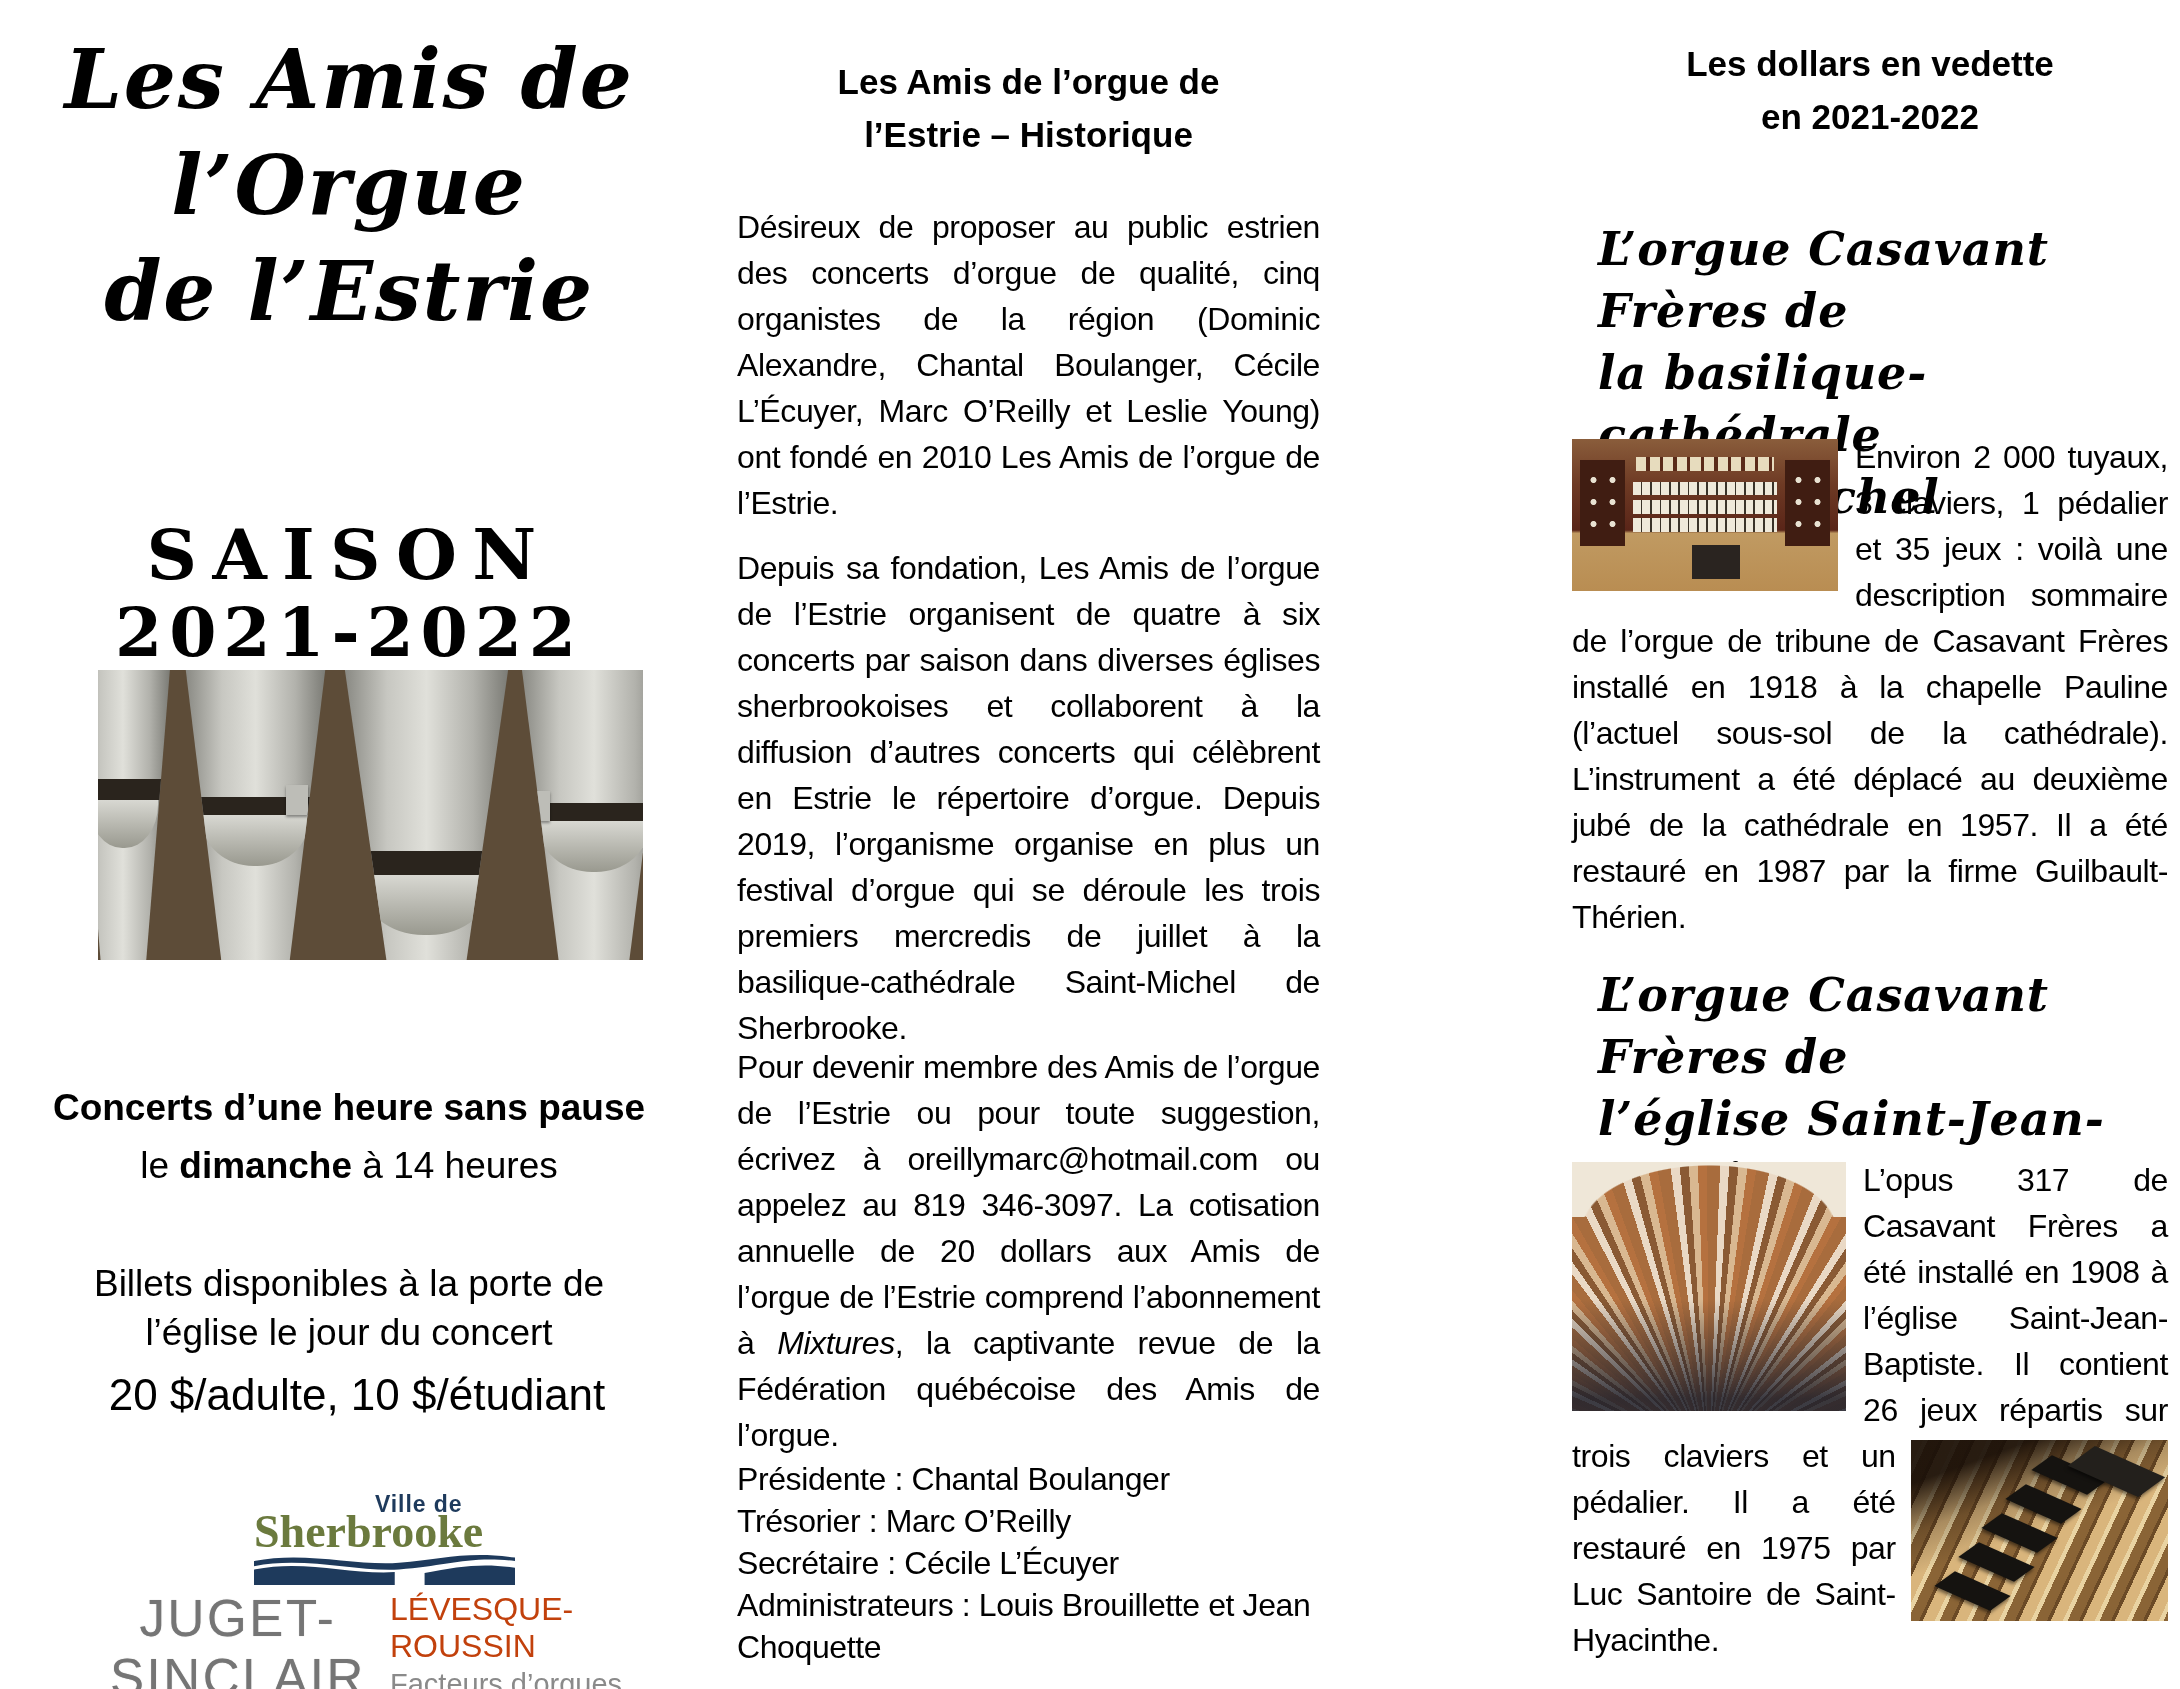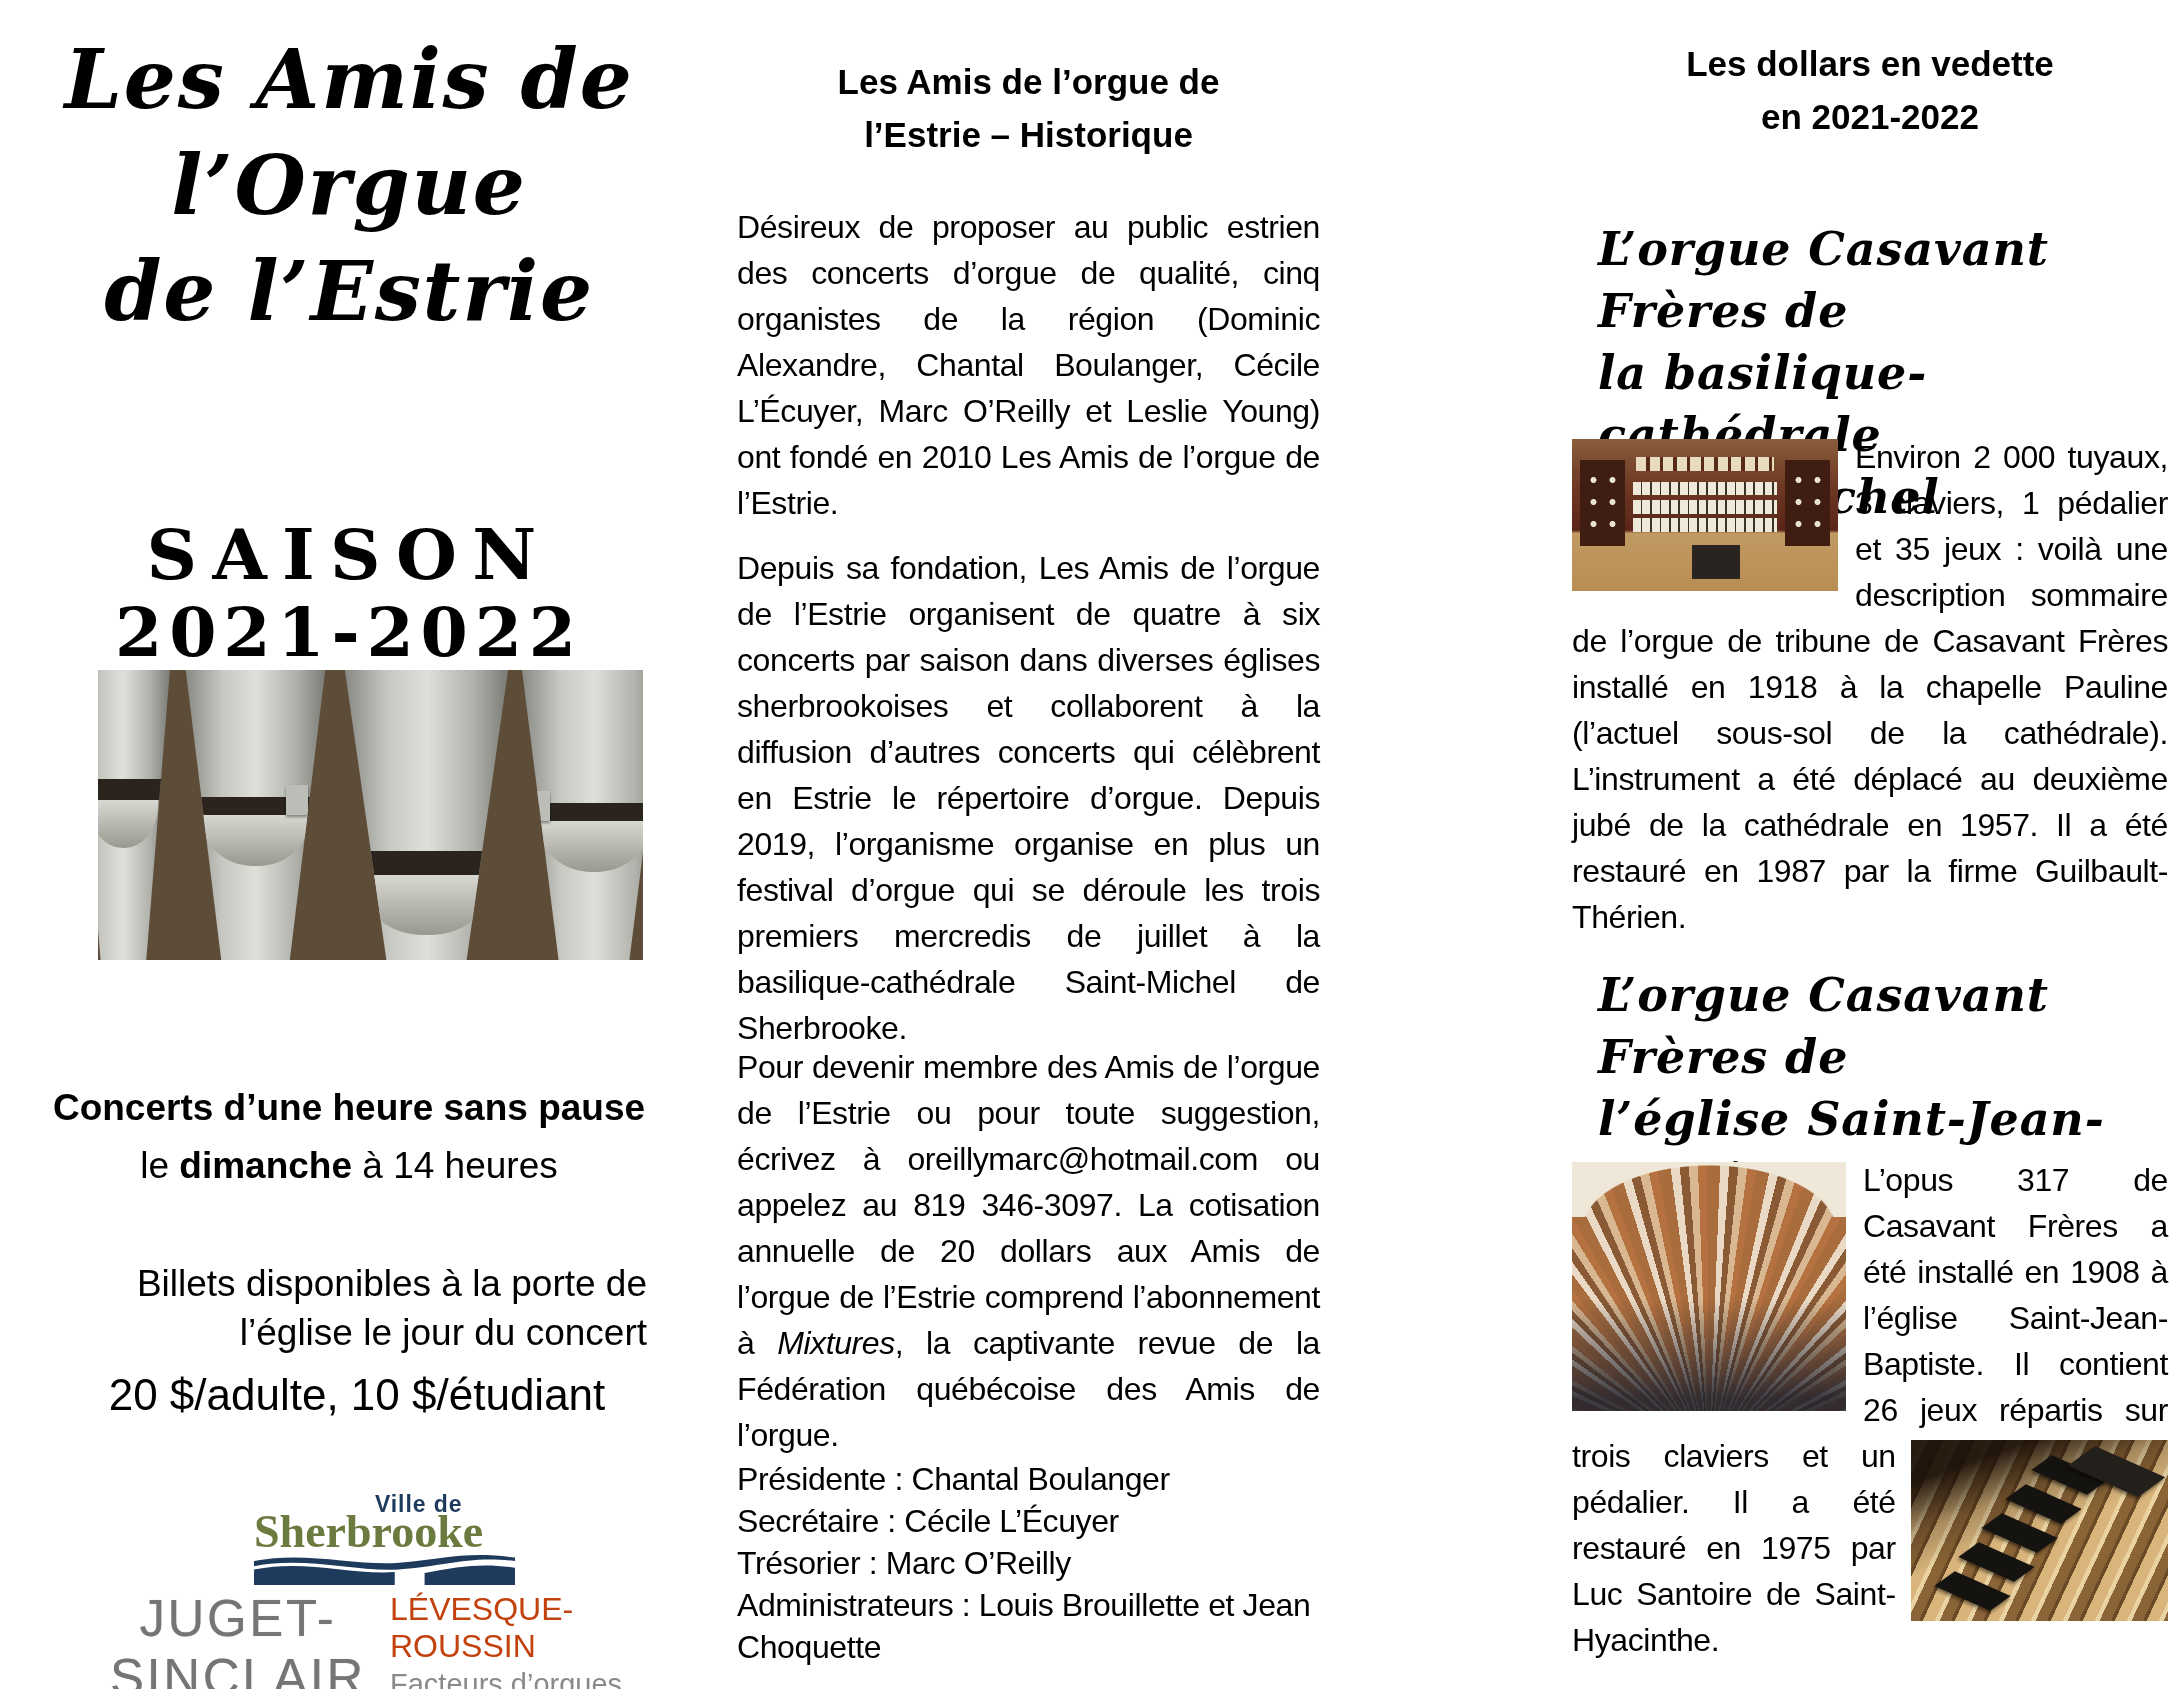--- a/index.html
+++ b/index.html
@@ -30,21 +30,21 @@
   #photo-pipes{left:47px;top:670px;width:545px;height:290px;background:#5d4c38;overflow:hidden;}
   .gpipe{position:absolute;top:-5.1px;bottom:-5.1px;
     background:linear-gradient(90deg,#7e7e78 0%,#c7c7c1 28%,#e0e0da 50%,#b2b2ac 76%,#6f6f69 100%);
     clip-path:polygon(4% 0,96% 0,72% 100%,28% 100%);}
   .gpipe .mouthbar{position:absolute;left:12%;right:12%;background:#2a241d;}
   .gpipe .lip{position:absolute;background:linear-gradient(#d8d8d2,#99998f);border-radius:0 0 48% 48%/0 0 90% 90%;}
   .gpipe .ear{position:absolute;width:14%;height:10%;background:#bdbdb7;box-shadow:0 1.7px 2.6px rgba(0,0,0,.4);}
 
   .left-info-bold{left:0;top:1087px;width:596px;font-size:37px;font-weight:bold;}
   .left-info-2{left:0;top:1145px;width:596px;font-size:37px;}
-  .left-info-3{left:0;top:1259px;width:596px;font-size:37px;line-height:49px;text-align:right;}
+  .left-info-3{left:0;top:1259px;width:596px;font-size:37px;line-height:49px;}
   .left-info-4{left:8px;top:1370px;width:596px;font-size:44px;}
 
   
   #logo-sherbrooke{left:203px;top:1491px;width:261px;height:94px;text-align:left;}
   #logo-sherbrooke .villede{position:absolute;left:121px;top:0;color:#1e3a5c;font-weight:bold;font-size:23px;letter-spacing:0.9px;}
   #logo-sherbrooke .sher{position:absolute;left:0;top:13.6px;color:#6b7a3e;font-weight:bold;font-size:46px;font-family:"Liberation Serif", serif;letter-spacing:0px;}
   #logo-sherbrooke svg{position:absolute;left:0;top:58px;}
 
   
   #logo-juget{left:21px;top:1589px;width:332px;text-align:center;color:#7d7d7d;}
@@ -189,22 +189,22 @@
     </div>
 
     <div id="mid-p1" class="abs body-txt">Désireux de proposer au public estrien des concerts d’orgue de qualité, cinq organistes de la région (Dominic Alexandre, Chantal Boulanger, Cécile L’Écuyer, Marc O’Reilly et Leslie Young) ont fondé en 2010 Les Amis de l’orgue de l’Estrie.</div>
 
     <div id="mid-p2" class="abs body-txt">Depuis sa fondation, Les Amis de l’orgue de l’Estrie organisent de quatre à six concerts par saison dans diverses églises sherbrookoises et collaborent à la diffusion d’autres concerts qui célèbrent en Estrie le répertoire d’orgue. Depuis 2019, l’organisme organise en plus un festival d’orgue qui se déroule les trois premiers mercredis de juillet à la basilique-cathédrale Saint-Michel de Sherbrooke.</div>
 
     <div id="mid-p3" class="abs body-txt"><span>Pour devenir membre des Amis de l’orgue de l’Estrie ou pour toute suggestion, écrivez à oreillymarc@hotmail.com ou appelez au 819 346-3097. La cotisation annuelle de 20 dollars aux Amis de l’orgue de l’Estrie comprend l’abonnement à </span><span style="font-style:italic">Mixtures</span><span>, la captivante revue de la Fédération québécoise des Amis de l’orgue.</span></div>
 
     <div id="mid-committee" class="abs">
       <div>Présidente : Chantal Boulanger</div>
+      <div>Trésorier : Marc O’Reilly</div>
       <div>Secrétaire : Cécile L’Écuyer</div>
-      <div>Trésorier : Marc O’Reilly</div>
       <div>Administrateurs : Louis Brouillette et Jean Choquette</div>
     </div>
   </div>
 
   <div id="col-right" class="abs">
 
     <div id="right-heading" class="abs col-heading">
       <div>Les dollars en vedette</div>
       <div>en 2021-2022</div>
     </div>

